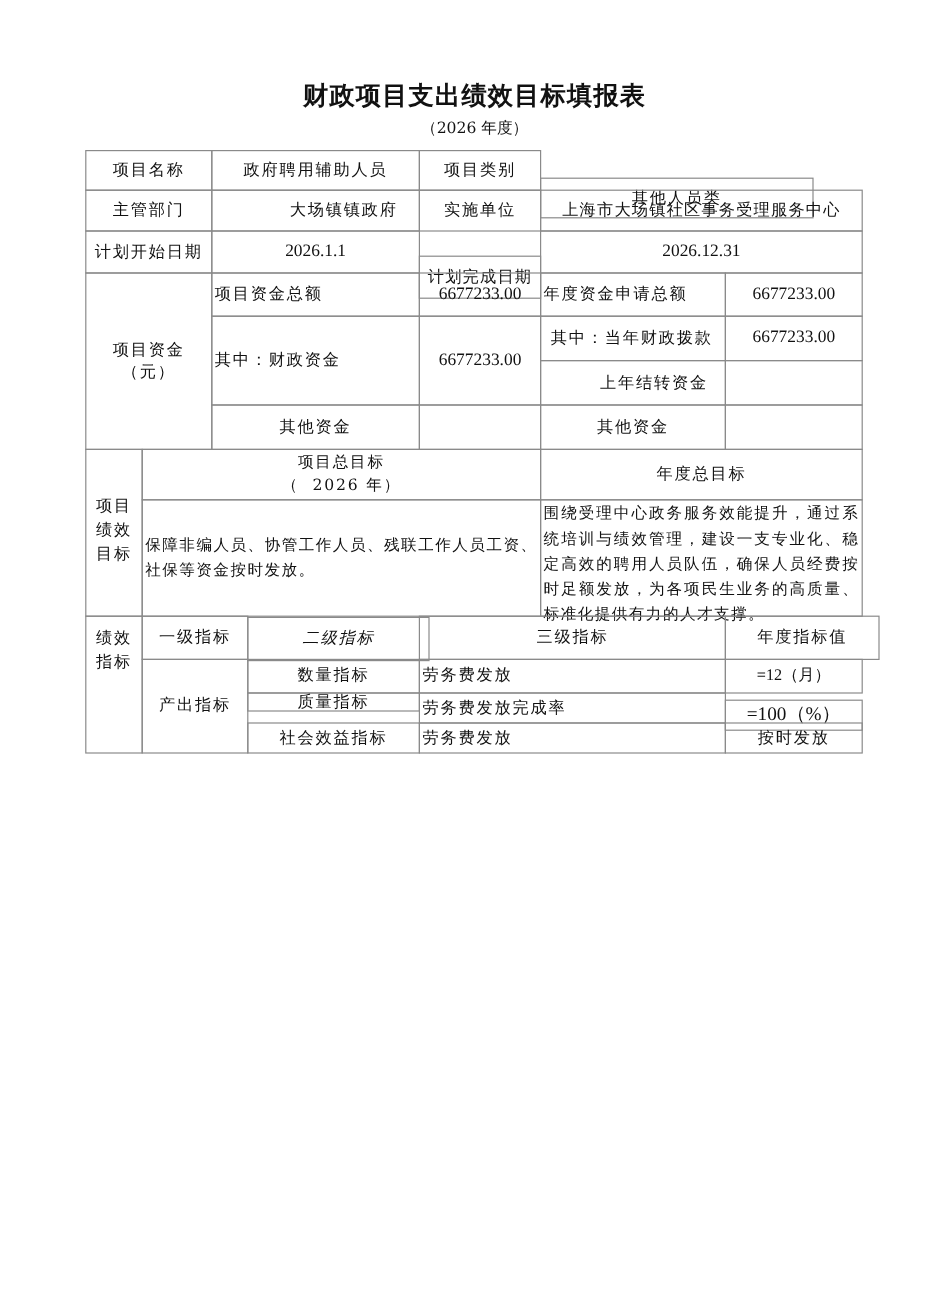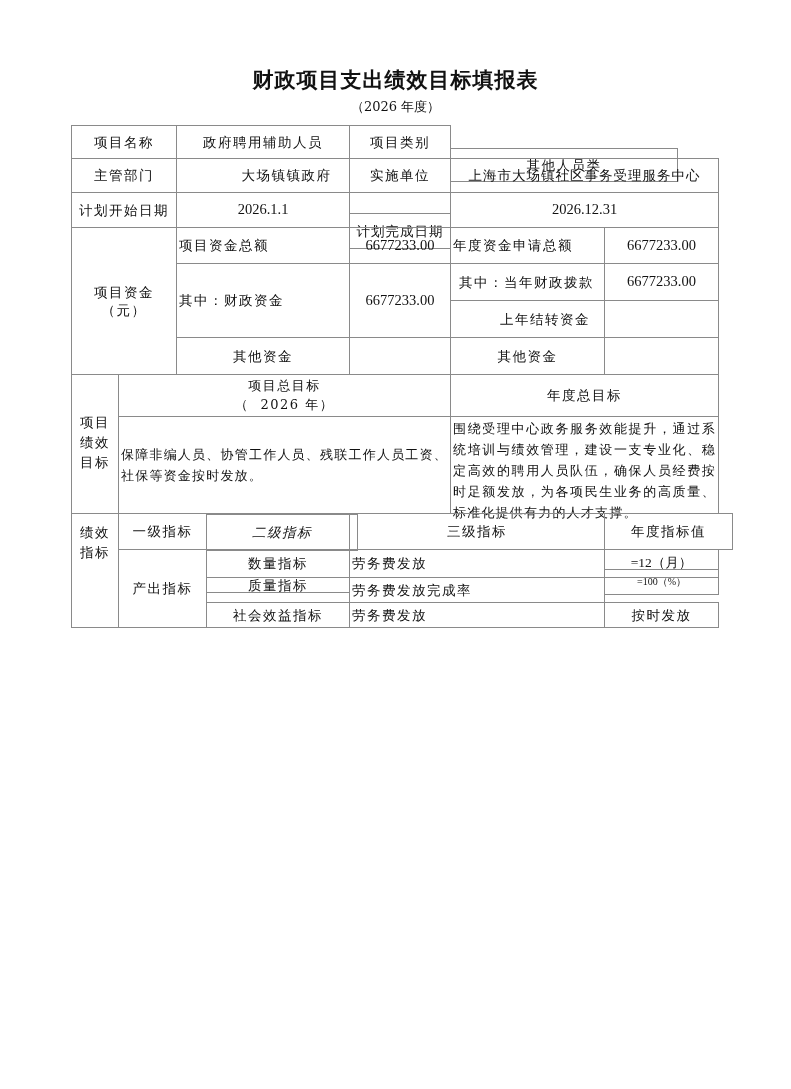--- a/index.html
+++ b/index.html
@@ -81,20 +81,20 @@
   <div class="cell" style="left:118px;top:549px;width:89px;height:79px;">产出指标</div>
 
   <div>
     <div class="cell" style="left:206px;top:549px;width:144px;height:29px;">数量指标</div>
     <div class="cell left" style="left:349px;top:549px;width:256px;height:29px;">劳务费发放</div>
     <div class="cell num" style="left:604px;top:549px;width:115px;height:29px;font-size:13.5px;">=12（月）</div>
   </div>
   <div>
     <div class="cell" style="left:206px;top:577px;width:144px;height:16px;">质量指标</div>
     <div class="cell left" style="left:349px;top:577px;width:256px;height:26px;">劳务费发放完成率</div>
-    <div class="cell num" style="left:604px;top:569px;width:115px;height:26px;font-size:10px;">=100（%）</div>
+    <div class="cell num" style="left:604px;top:583px;width:115px;height:26px;font-size:16px;">=100（%）</div>
   </div>
   <div>
     <div class="cell" style="left:206px;top:602px;width:144px;height:26px;">社会效益指标</div>
     <div class="cell left" style="left:349px;top:602px;width:256px;height:26px;">劳务费发放</div>
     <div class="cell" style="left:604px;top:602px;width:115px;height:26px;">按时发放</div>
   </div>
 </div>
 
 </body></html>

